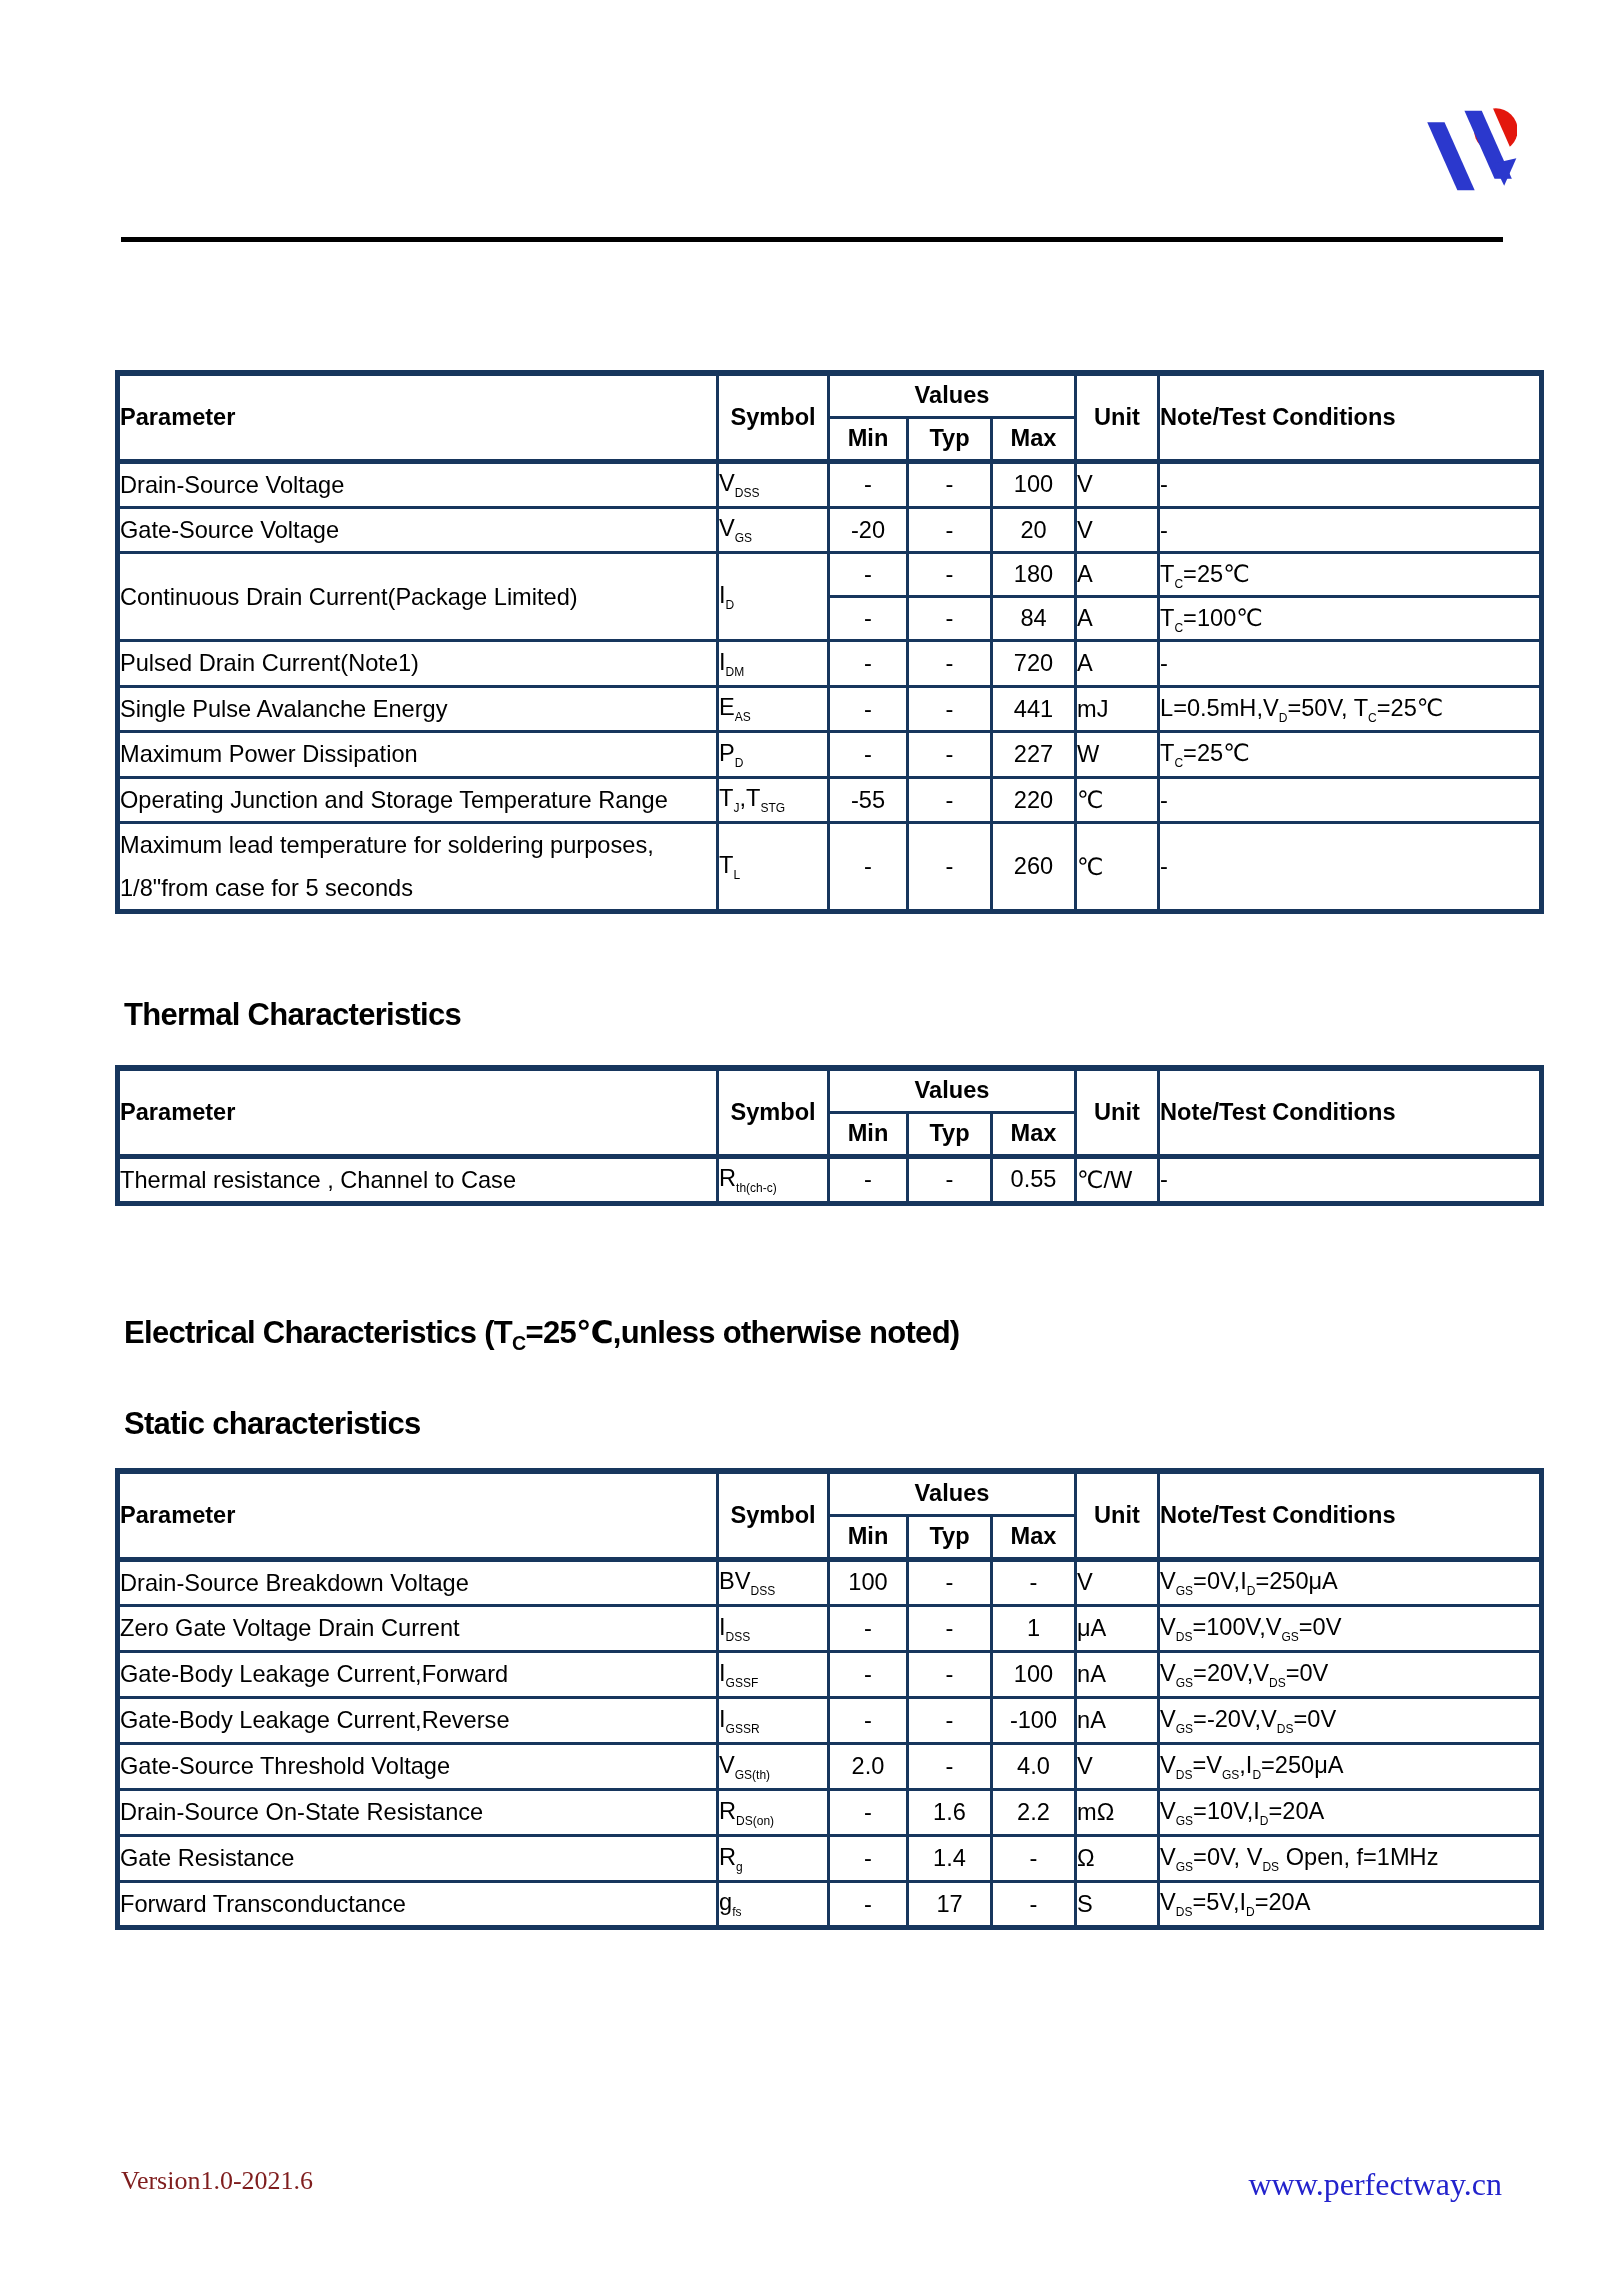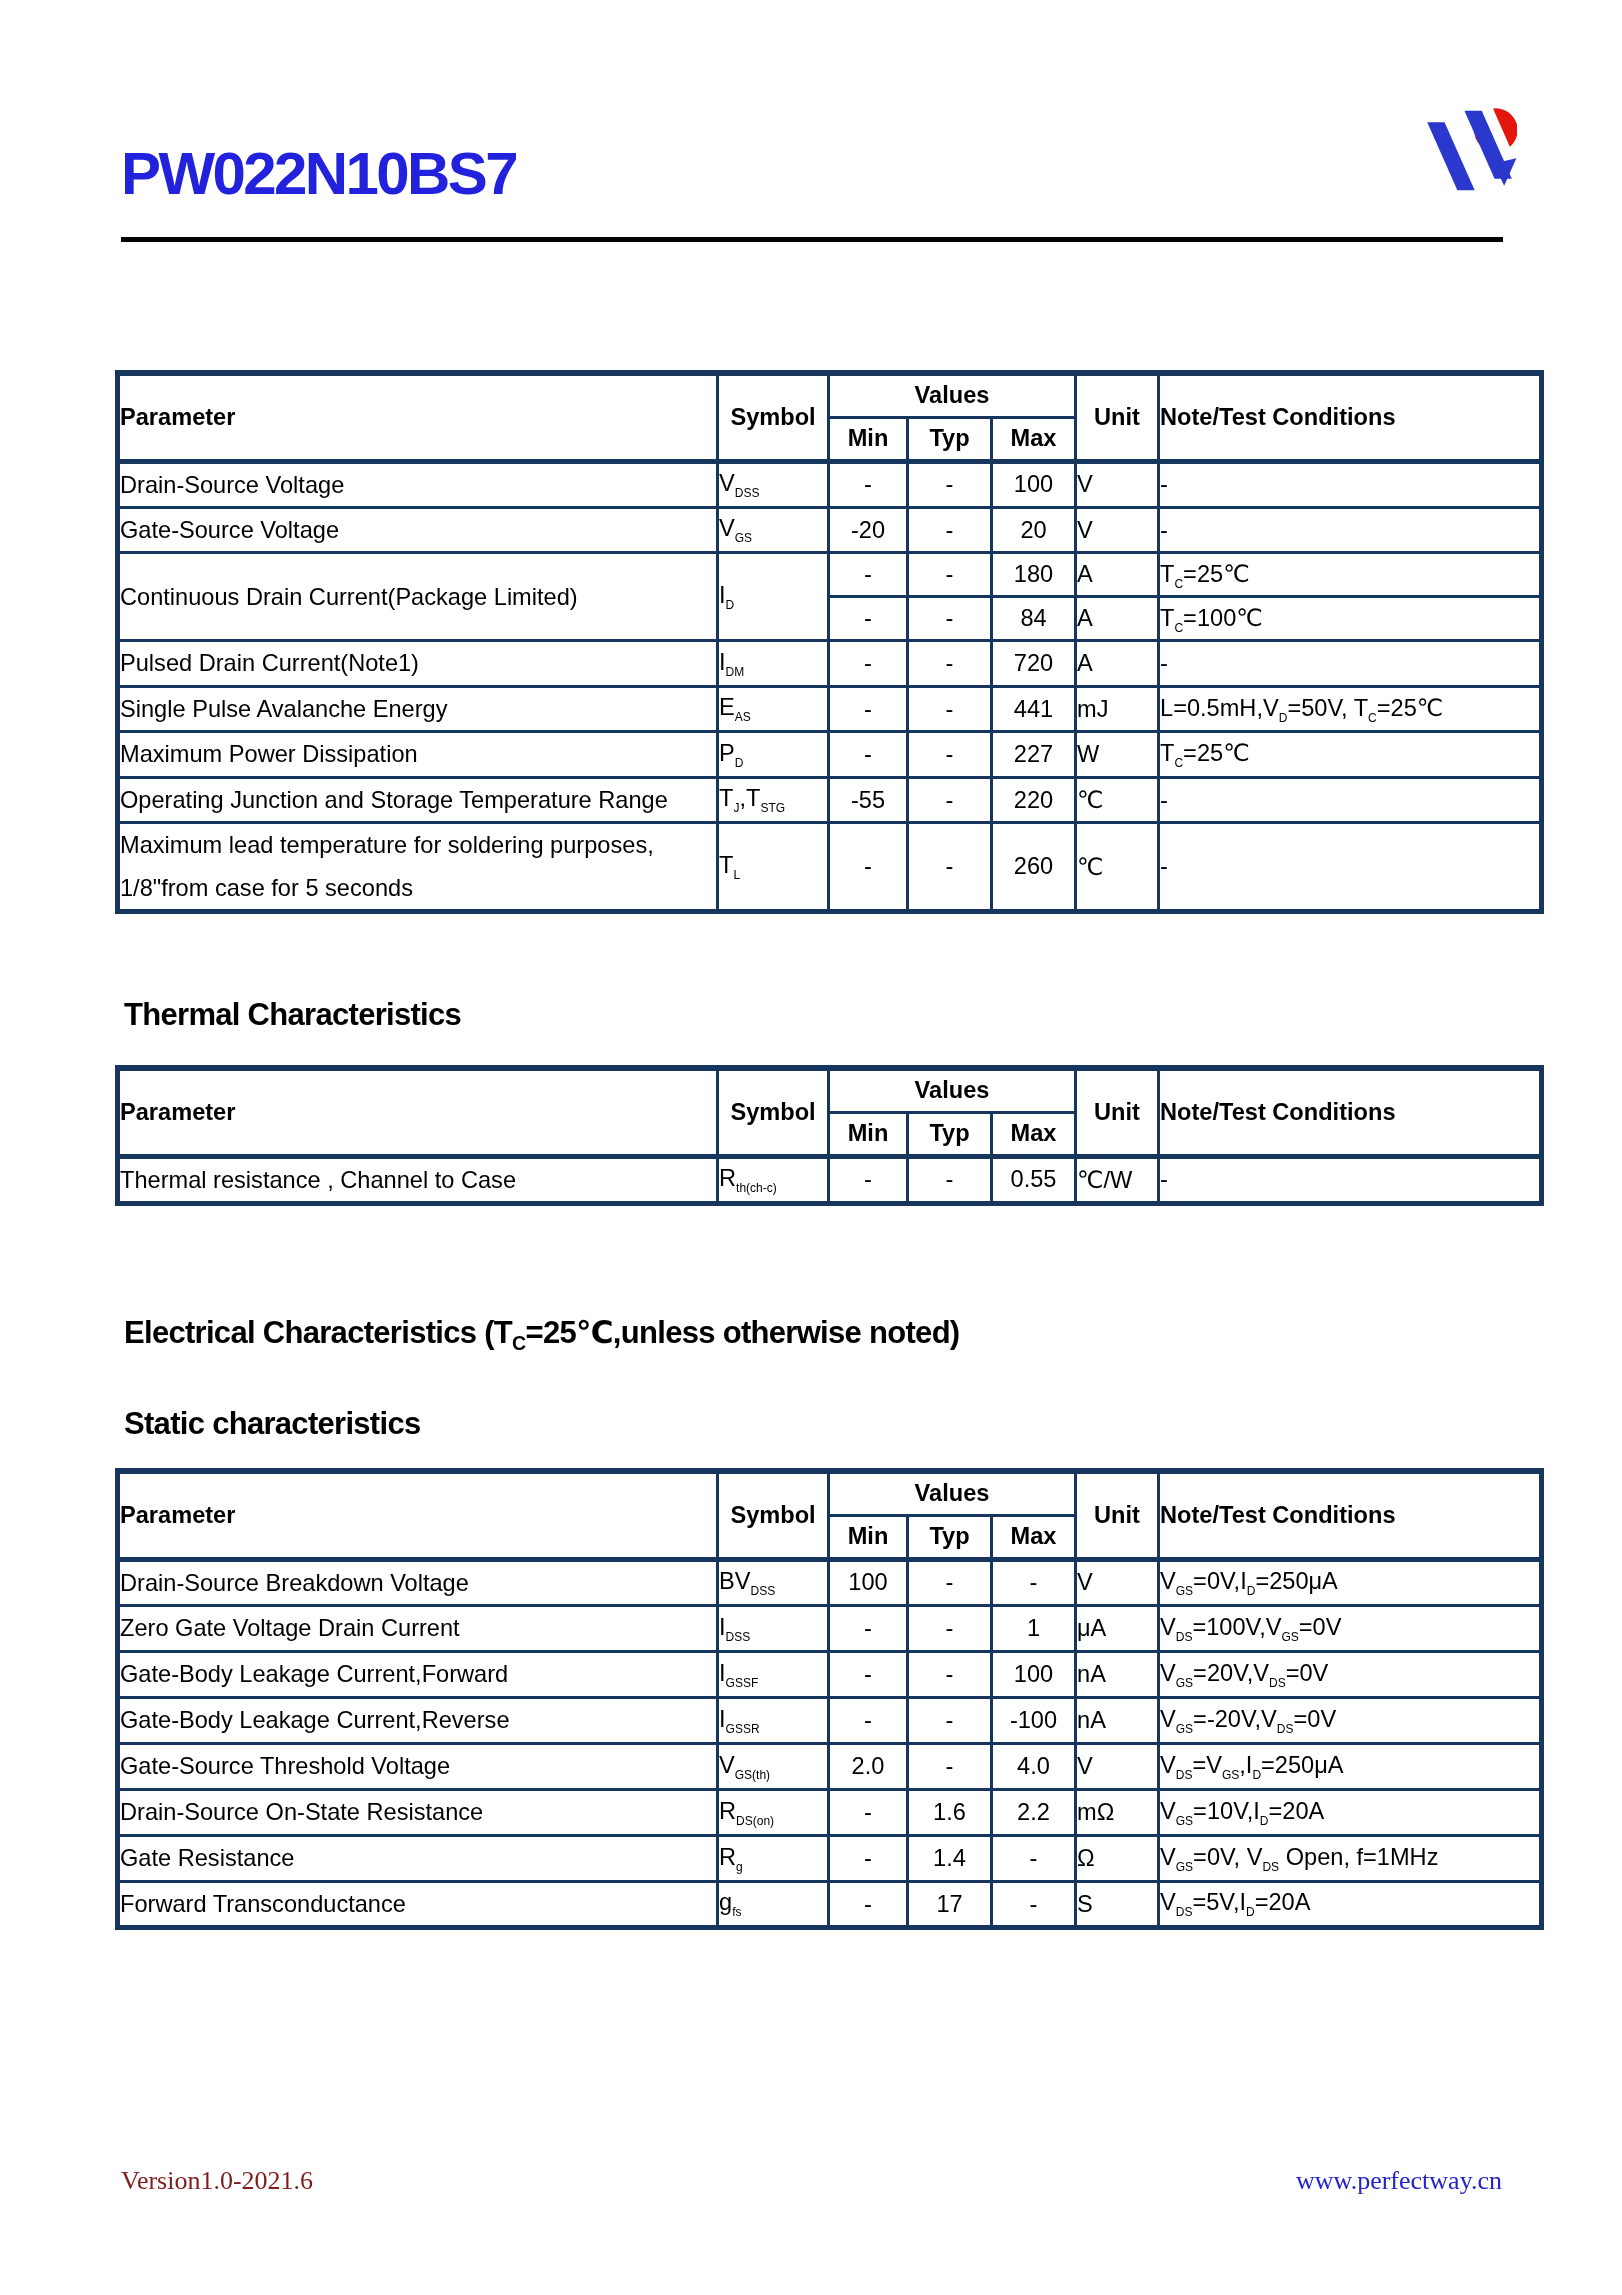--- a/index.html
+++ b/index.html
@@ -46,28 +46,27 @@
   .c-param{line-height:1.8;padding-right:13px;}
 
   #t-abs tbody tr{height:44px;}
   #t-abs tbody tr:last-child{height:84px;}
   #t-thermal tbody tr{height:46px;}
   #t-static tbody tr{height:46px;}
 
   .footer-left{position:absolute;left:121px;top:2166px;font-family:Liberation Serif, serif;
                font-size:26px;color:#7f1d1d;}
   .footer-right{position:absolute;right:121px;top:2166px;font-family:"Liberation Serif","DejaVu Serif",serif;
-                font-size:26px;color:#2323cc;}
+                font-size:32px;color:#2323cc;}
 </style>
 </head>
 <body>
 
 <div class="page">
 
-  <div class="doc-title">PW022N10BS7</div>
 
   <div class="logo">
     <svg viewBox="0 0 170 150" width="109" height="99">
       <circle cx="137" cy="40" r="34" fill="#e3170d"></circle>
       <path d="M100 -4 H128 L180 114 H152 Z" fill="#ffffff"></path>
       <path d="M30 28 H57 L104 134 H77 Z" fill="#2b38cd"></path>
       <path d="M88 10 H115 L162 116 H135 Z" fill="#2b38cd"></path>
       <path d="M133 92 L169 84 L150 127 Z" fill="#2b38cd"></path>
     </svg>
   </div>

